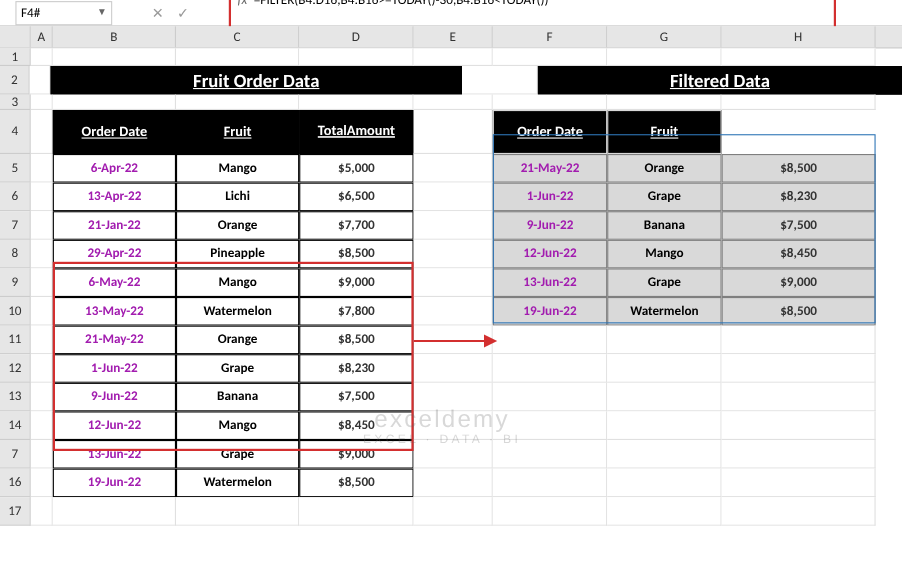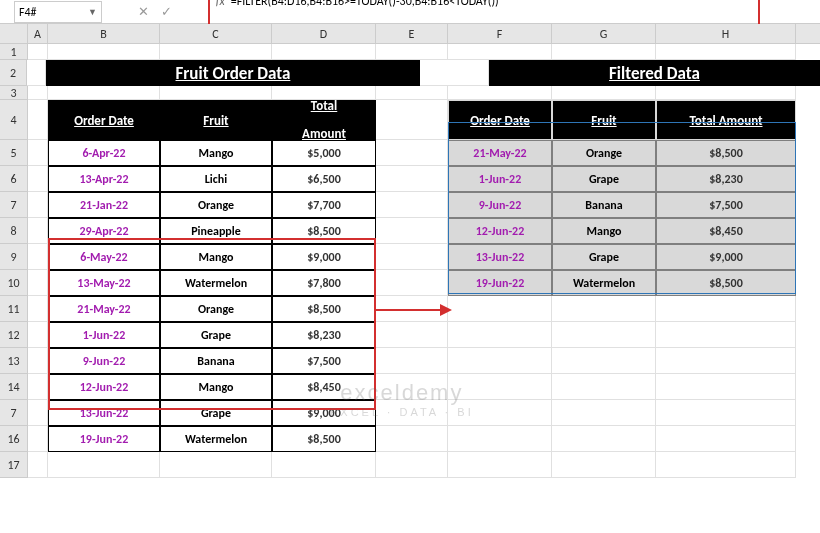--- a/index.html
+++ b/index.html
@@ -126,29 +126,28 @@
         <div class="cell col-E "></div>
         <div class="cell col-F "></div>
         <div class="cell col-G "></div>
         <div class="cell col-H "></div>
       </div>
       <div class="row row-tall">
         <div class="rowhead">4</div>
         <div class="cell col-A "></div>
         <div class="cell col-B hcell">Order Date</div>
         <div class="cell col-C hcell">Fruit</div>
-        <div class="cell col-D hcell" style="flex-direction: column; line-height: 1.1;">
+        <div class="cell col-D hcell" style="flex-direction: row; line-height: 1.1;">
           <span style="text-decoration:underline">Total</span>
           <br>
           <span style="text-decoration:underline">Amount</span>
         </div>
         <div class="cell col-E "></div>
         <div class="cell col-F fhcell">Order Date</div>
         <div class="cell col-G fhcell">Fruit</div>
-        <div class="cell col-H fhcell">Total Amount</div>
       </div>
       <div class="row ">
         <div class="rowhead">5</div>
         <div class="cell col-A "></div>
         <div class="cell col-B dcell date">6-Apr-22</div>
         <div class="cell col-C dcell">Mango</div>
         <div class="cell col-D dcell amt">$5,000</div>
         <div class="cell col-E "></div>
         <div class="cell col-F fcell date">21-May-22</div>
         <div class="cell col-G fcell">Orange</div>
@@ -290,17 +289,17 @@
 
   <div class="red-box" style="left:48px; top:214px; width:328px; height:172px;"></div>
 
   <div class="spill" style="left:448px; top:98px; width:348px; height:172px;"></div>
 
   <svg class="arrow" style="left:376px; top:276px; width:78px; height:20px;">
     <line class="arrow-line" x1="0" y1="10" x2="64" y2="10"></line>
     <polygon class="arrow-head" points="64,4 76,10 64,16"></polygon>
   </svg>
 
-  <div class="watermark" style="left:330px; top:356px;">
+  <div class="watermark" style="left:330px; top:344px;">
     <div class="big">exceldemy</div>
     <div class="small">EXCEL · DATA · BI</div>
   </div>
 </div>
 
 </body></html>

